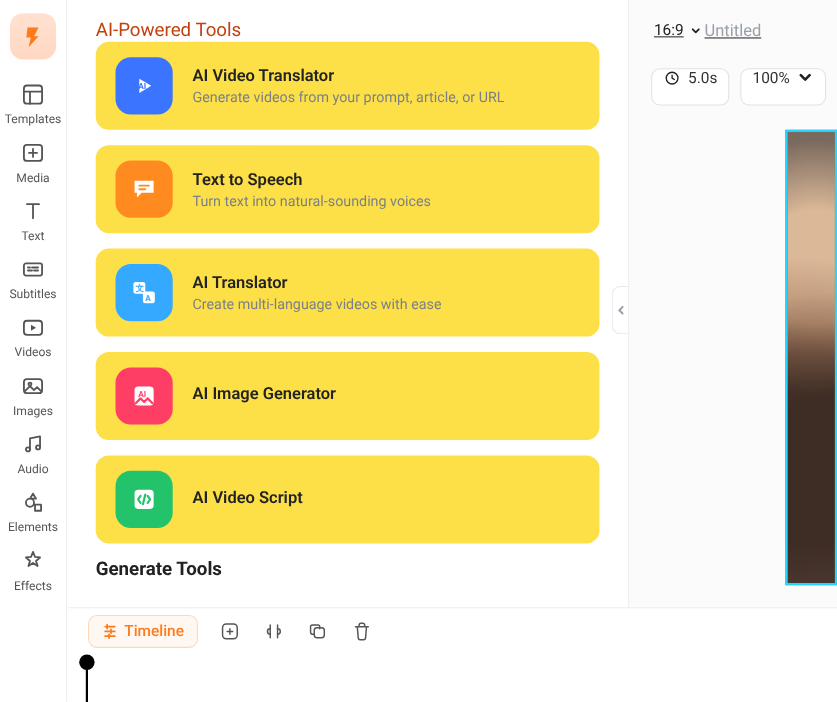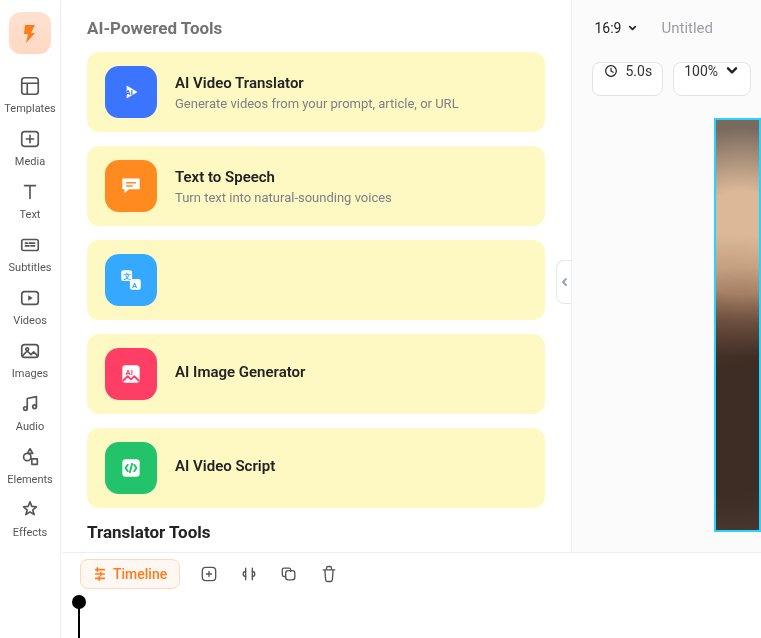--- a/index.html
+++ b/index.html
@@ -22,23 +22,23 @@
   .nav-item { display:flex; flex-direction:column; align-items:center; gap:4px; cursor:pointer; }
   .nav-item .ico { width: 24px; height: 24px; display:flex;align-items:center;justify-content:center; color:#555; }
   .nav-item .ico svg { width: 22px; height: 22px; stroke:#555; }
   .nav-item .lbl { font-size: 11px; color:#555; }
 
   
   .center {
     width: 518px; height: 638px; position: relative;
     padding: 18px 26px 0 26px; overflow: hidden;
   }
-  .center h2 { font-size: 17px; font-weight: 700; color:#737373; margin-bottom: 14px; }
+  .center h2 { font-size: 17px; font-weight: 400; color:#c2410c; }
   .tool {
-    background:#fef9c3; border-radius: 12px; padding: 14px 18px;
+    background:#fde047; border-radius: 12px; padding: 14px 18px;
     display:flex; align-items:center; gap:18px; margin-bottom: 14px; cursor:pointer;
   }
   .tool .ticon { width:52px; height:52px; border-radius:14px; display:flex;align-items:center;justify-content:center; }
   .tool .ticon svg { width:26px; height:26px; fill:#fff; }
   .tool .ttitle { font-size:15px; font-weight:600; color:#222; margin-bottom:4px; }
   .tool .tdesc { font-size:13px; color:#7b8088; }
   .section2 { font-size:17px; font-weight:700; color:#222; margin-top:10px; }
 
   .collapse-tab {
     position:absolute; right:-1px; top:260px; width:16px; height:44px;
@@ -46,21 +46,21 @@
     border-radius: 8px 0 0 8px; display:flex;align-items:center;justify-content:center;
     cursor:pointer;
   }
   .collapse-tab svg { width:10px;height:10px; stroke:#9aa0a8; }
 
   
   .right {
     flex:1; height:638px; position:relative; background:#fbfbfc;
     border-left:1px solid #eceef1;
   }
-  .right-top { height:56px; display:flex; align-items:center; gap:23px; padding-left:22px; }
+  .right-top { height:56px; display:flex; align-items:center; gap:2px; padding-left:22px;text-decoration:underline; }
   .aspect { font-size:14px; color:#222; display:flex; align-items:center; gap:6px; cursor:pointer; }
   .aspect svg { width:11px; height:11px; stroke:#222; }
   .untitled { font-size:15px; color:#9aa0a8; }
   .right-controls { display:flex; gap:10px; padding:6px 10px 0 20px; align-items:center; }
   .pill {
     height:34px; border:1px solid #e0e3e7; border-radius:8px; background:#fff;
     display:flex; gap:6px; padding:0 10px; font-size:14px; cursor:pointer;
   }
   .pill svg { width:16px; height:16px; }
   .preview {
@@ -238,20 +238,22 @@
   <div class="tool">
     <div class="ticon c-sky">
       <svg viewBox="0 0 24 24">
           <rect x="3" y="3" width="10" height="10" rx="2" fill="#fff" stroke="none"></rect>
           <rect x="11" y="11" width="10" height="10" rx="2" fill="#fff" stroke="none"></rect>
           <text x="5" y="11" font-size="7" fill="#35a9ff" font-weight="700">文</text>
           <text x="13" y="19" font-size="7" fill="#35a9ff" font-weight="700">A</text>
         </svg>
     </div>
     <div>
+      <div class="ttitle">AI Translator</div>
+      <div class="tdesc">Create multi-language videos with ease</div>
     </div>
   </div>
 
   <div class="tool">
     <div class="ticon c-pink">
       <svg viewBox="0 0 24 24">
           <rect x="4" y="4" width="16" height="16" rx="3" fill="#fff" stroke="none"></rect>
           <text x="7" y="13" font-size="7" fill="#ff3e66" font-weight="700">AI</text>
           <path d="M5 18l4-4 3 3 3-3 4 4" stroke="#ff3e66"></path>
         </svg>
@@ -266,21 +268,21 @@
       <svg viewBox="0 0 24 24">
           <rect x="4" y="4" width="16" height="16" rx="3" fill="#fff" stroke="none"></rect>
           <path d="M9 9l-2 3 2 3M15 9l2 3-2 3M13 8l-2 8" stroke="#22c36b"></path>
         </svg>
     </div>
     <div>
       <div class="ttitle">AI Video Script</div>
     </div>
   </div>
 
-  <div class="section2">Translator Tools</div>
+  <div class="section2">Generate Tools</div>
 
   <div class="collapse-tab">
     <svg viewBox="0 0 10 10">
         <path d="M6 2L3 5l3 3"></path>
       </svg>
   </div>
 </div>
 
 <div class="right">
   <div class="right-top">

